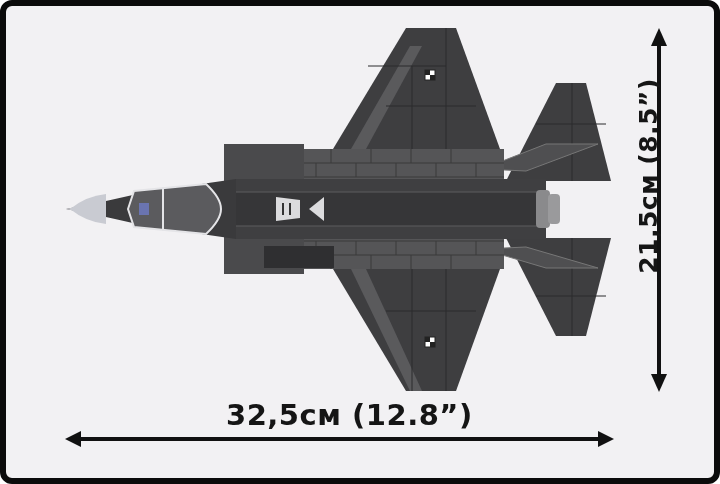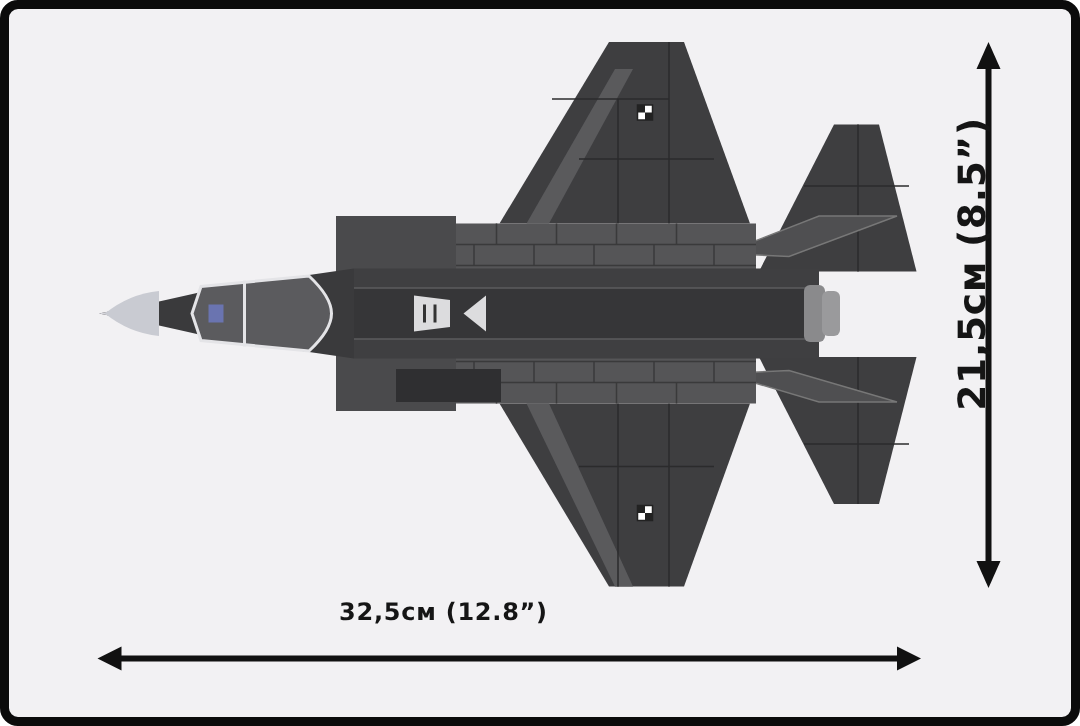--- a/index.html
+++ b/index.html
@@ -1,20 +1,20 @@
 <!DOCTYPE html>
 <html><head>
 <meta charset="utf-8">
 <style>
   html, body { margin:0; padding:0; }
   body { width:720px; height:484px; background:#fff; position:relative; overflow:hidden; font-family:"DejaVu Sans", sans-serif; }
   .frame { position:absolute; left:0; top:0; width:720px; height:484px; box-sizing:border-box; border:6px solid #0b0b0b; border-radius:12px; background:#f2f1f3; overflow:hidden; }
   .plane { position:absolute; left:0; top:0; width:720px; height:484px; }
   .dim-text { position:absolute; font-weight:bold; color:#151515; white-space:nowrap; }
-  .dim-h { left:220px; top:392px; font-size:16px; letter-spacing:0.5px; }
+  .dim-h { left:220px; top:392px; font-size:29px; letter-spacing:0.5px; }
   .dim-v { left:642px; top:170px; font-size:25px; transform-origin:center center; transform:translate(-50%,-50%) rotate(-90deg); letter-spacing:0.5px; }
   .arrows { position:absolute; left:0; top:0; width:720px; height:484px; }
 </style>
 </head>
 <body>
 
 <div class="frame">
 
   <svg class="plane" viewBox="0 0 720 484" xmlns="http://www.w3.org/2000/svg">
 

